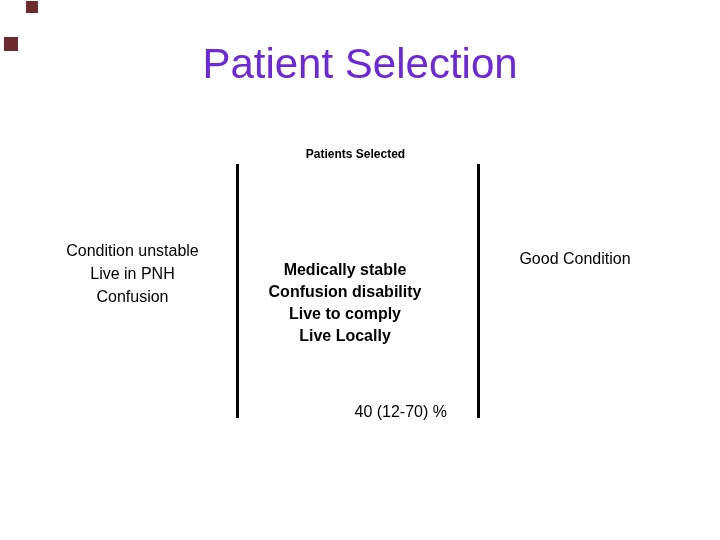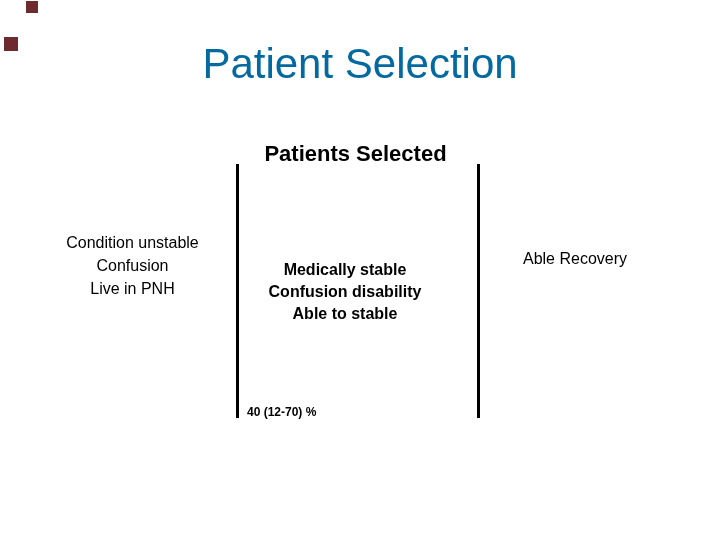--- a/index.html
+++ b/index.html
@@ -30,47 +30,47 @@
   }
   .title {
     position: absolute;
     left: 0; top: 38px;
     width: 720px;
     margin: 0;
     font-size: 42px;
     font-weight: 400;
     line-height: 52px;
     text-align: center;
-    color: #0369a1;
+    color: #6d28d9;
   }
   .diagram-header {
     position: absolute;
     left: 238px; top: 143px;
     width: 235px;
-    font-size: 22px;
+    font-size: 12px;
     font-weight: 700;
     line-height: 22px;
     text-align: center;
   }
   .vline {
     position: absolute;
     top: 164px;
     width: 3px;
     height: 254px;
     background: #000000;
   }
   .vline.left  { left: 236px; }
   .vline.right { left: 477px; }
   .col {
     position: absolute;
     text-align: center;
     font-size: 16px;
   }
   .col-left {
-    left: 30px; top: 231px;
+    left: 30px; top: 239px;
     width: 205px;
     font-weight: 400;
     line-height: 23px;
   }
   .col-mid {
     left: 245px; top: 226px;
     width: 200px;
     font-weight: 700;
     line-height: 22px;
     margin-top: 33px;
@@ -78,52 +78,53 @@
   .col-right {
     left: 475px; top: 248px;
     width: 200px;
     font-weight: 400;
     line-height: 22px;
   }
   .stats {
     position: absolute;
     left: 247px; top: 401px;
     width: 200px;
-    text-align: left;
-    font-size: 12px;
-    font-weight: 700;
+    text-align: right;
+    font-size: 16px;
+    font-weight: 400;
     line-height: 22px;
   }
 </style>
 </head>
 <body>
 
 <div class="slide">
 
   <div class="decor-sq one"></div>
   <div class="decor-sq two"></div>
 
   <h1 class="title">Patient Selection</h1>
 
   <div class="diagram-header">Patients Selected</div>
 
   <div class="vline left"></div>
   <div class="vline right"></div>
 
   <div class="col col-left">
     <div>Condition unstable</div>
+    <div>Live in PNH</div>
     <div>Confusion</div>
-    <div>Live in PNH</div>
   </div>
 
   <div class="col col-mid">
     <div>Medically stable</div>
     <div>Confusion disability</div>
-    <div>Able to stable</div>
+    <div>Live to comply</div>
+    <div>Live Locally</div>
   </div>
 
-  <div class="col col-right">Able Recovery</div>
+  <div class="col col-right">Good Condition</div>
 
   <div class="stats">
     <div>40 (12-70) %</div>
   </div>
 
 </div>
 
 </body></html>

